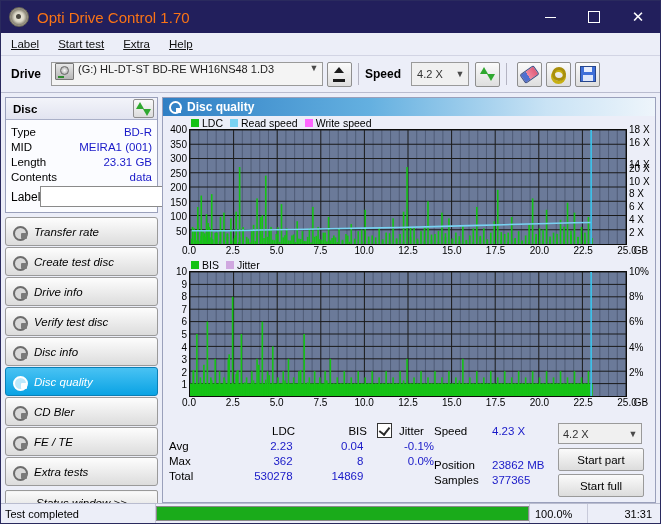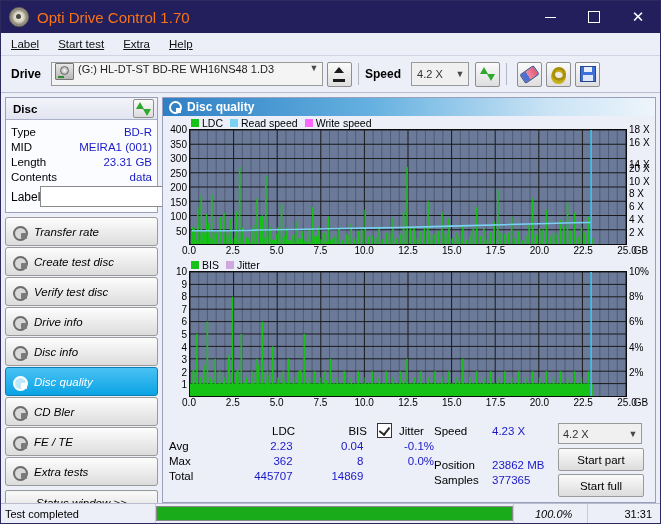--- a/index.html
+++ b/index.html
@@ -291,21 +291,21 @@
     width:150px;display:flex;align-items:center;padding-left:4px;
     border-right:1px solid #c8cada;flex:0 0 auto;
   }
   .sb-prog{
     flex:1 1 auto;display:flex;align-items:center;padding:2px 0;border-right:1px solid #c8cada;
   }
   .prog-track{
     flex:1 1 auto;height:13px;background:#ffffff;border:1px solid #8a8a8a;position:relative;overflow:hidden;
   }
   .prog-fill{height:100%;background:#1aab1a;}
-  .sb-pct{width:52px;display:flex;align-items:center;padding-left:21px;border-right:1px solid #c8cada;flex:0 0 auto;font-style:italic;}
+  .sb-pct{width:52px;display:flex;align-items:center;padding-left:5px;border-right:1px solid #c8cada;flex:0 0 auto;}
   .sb-time{width:64px;display:flex;align-items:center;justify-content:flex-end;padding-right:8px;flex:0 0 auto;}
 </style>
 </head>
 <body>
 
 <div class="window">
 
   <div class="titlebar">
     <div class="title-icon"></div>
     <div class="title-text">Opti Drive Control 1.70</div>
@@ -418,28 +418,28 @@
               <i class="disc"></i>
               <i class="mk"></i>
             </span>
           <span>Create test disc</span>
         </div>
         <div class="nav-btn">
           <span class="nav-ico">
               <i class="disc"></i>
               <i class="mk"></i>
             </span>
-          <span>Verify test disc</span>
+          <span>Drive info</span>
         </div>
         <div class="nav-btn">
           <span class="nav-ico">
               <i class="disc"></i>
               <i class="mk"></i>
             </span>
-          <span>Drive info</span>
+          <span>Verify test disc</span>
         </div>
         <div class="nav-btn">
           <span class="nav-ico">
               <i class="disc"></i>
               <i class="mk"></i>
             </span>
           <span>Disc info</span>
         </div>
         <div class="nav-btn active">
           <span class="nav-ico">
@@ -1150,21 +1150,21 @@
             <span class="c3">-0.1%</span>
           </div>
           <div class="st-row">
             <span class="lbl">Max</span>
             <span class="c1">362</span>
             <span class="c2">8</span>
             <span class="c3">0.0%</span>
           </div>
           <div class="st-row">
             <span class="lbl">Total</span>
-            <span class="c1">445707</span>
+            <span class="c1">530278</span>
             <span class="c2">14869</span>
             <span class="c3"></span>
           </div>
         </div>
 
         <div class="stats-right">
           <div class="sr-labels">
             <div class="sr-row">
               <span class="k">Speed</span>
               <span class="v">4.23 X</span>

